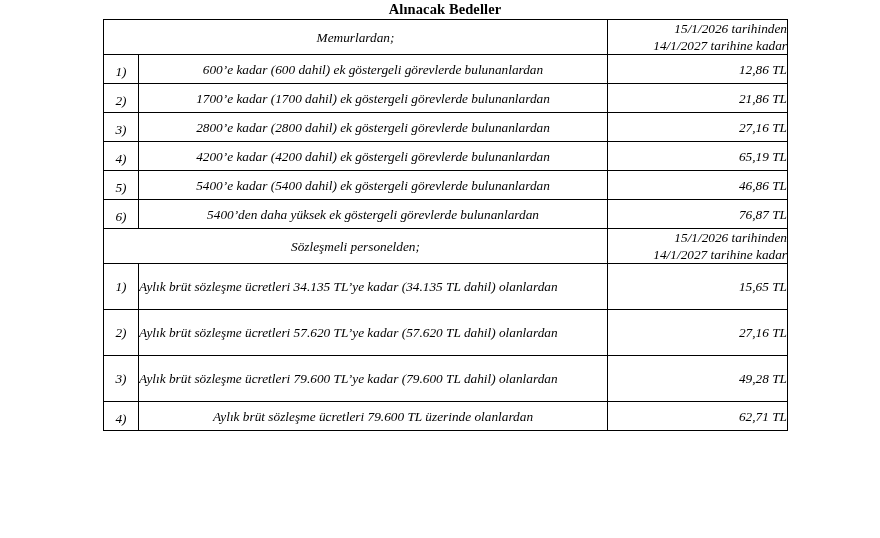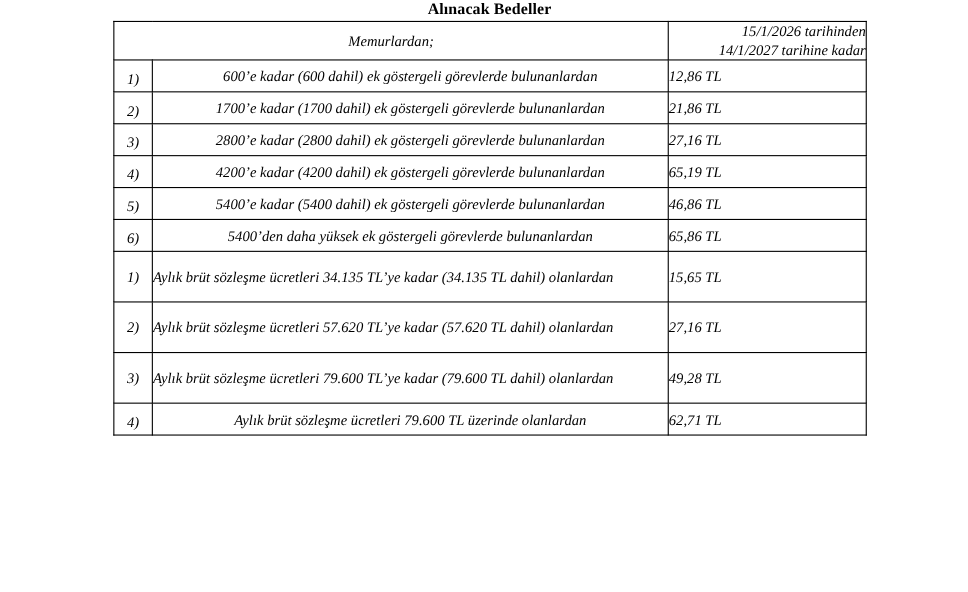--- a/index.html
+++ b/index.html
@@ -86,21 +86,21 @@
     text-align: center;
     vertical-align: middle;
   }
   td.desc.just {
     text-align: justify;
     text-align-last: left;
     -webkit-hyphens: none;
     hyphens: none;
   }
   td.amt {
-    text-align: left;
+    text-align: right;
     font-size: 13.3px;
     vertical-align: middle;
     padding: 5px 4px;
   }
   .r-single td { height: 23px; }
   .r-double  td { height: 45px; }
 </style>
 </head>
 <body>
 
@@ -146,23 +146,30 @@
           <td class="amt">65,19 TL</td>
         </tr>
         <tr class="r-single">
           <td class="num mid">5)</td>
           <td class="desc">5400’e kadar (5400 dahil) ek göstergeli görevlerde bulunanlardan</td>
           <td class="amt">46,86 TL</td>
         </tr>
         <tr class="r-single">
           <td class="num mid">6)</td>
           <td class="desc">5400’den daha yüksek ek göstergeli görevlerde bulunanlardan</td>
-          <td class="amt">65,86 TL</td>
+          <td class="amt">76,87 TL</td>
         </tr>
 
+        <tr>
+          <td class="sec-label" colspan="2">Sözleşmeli personelden;</td>
+          <td class="sec-period">
+            <span class="pline">15/1/2026 tarihinden</span>
+            <span class="pline">14/1/2027 tarihine kadar</span>
+          </td>
+        </tr>
 
         <tr class="r-double">
           <td class="num">1)</td>
           <td class="desc just">Aylık brüt sözleşme ücretleri 34.135 TL’ye kadar (34.135 TL dahil) olanlardan</td>
           <td class="amt">15,65 TL</td>
         </tr>
         <tr class="r-double">
           <td class="num">2)</td>
           <td class="desc just">Aylık brüt sözleşme ücretleri 57.620 TL’ye kadar (57.620 TL dahil) olanlardan</td>
           <td class="amt">27,16 TL</td>

